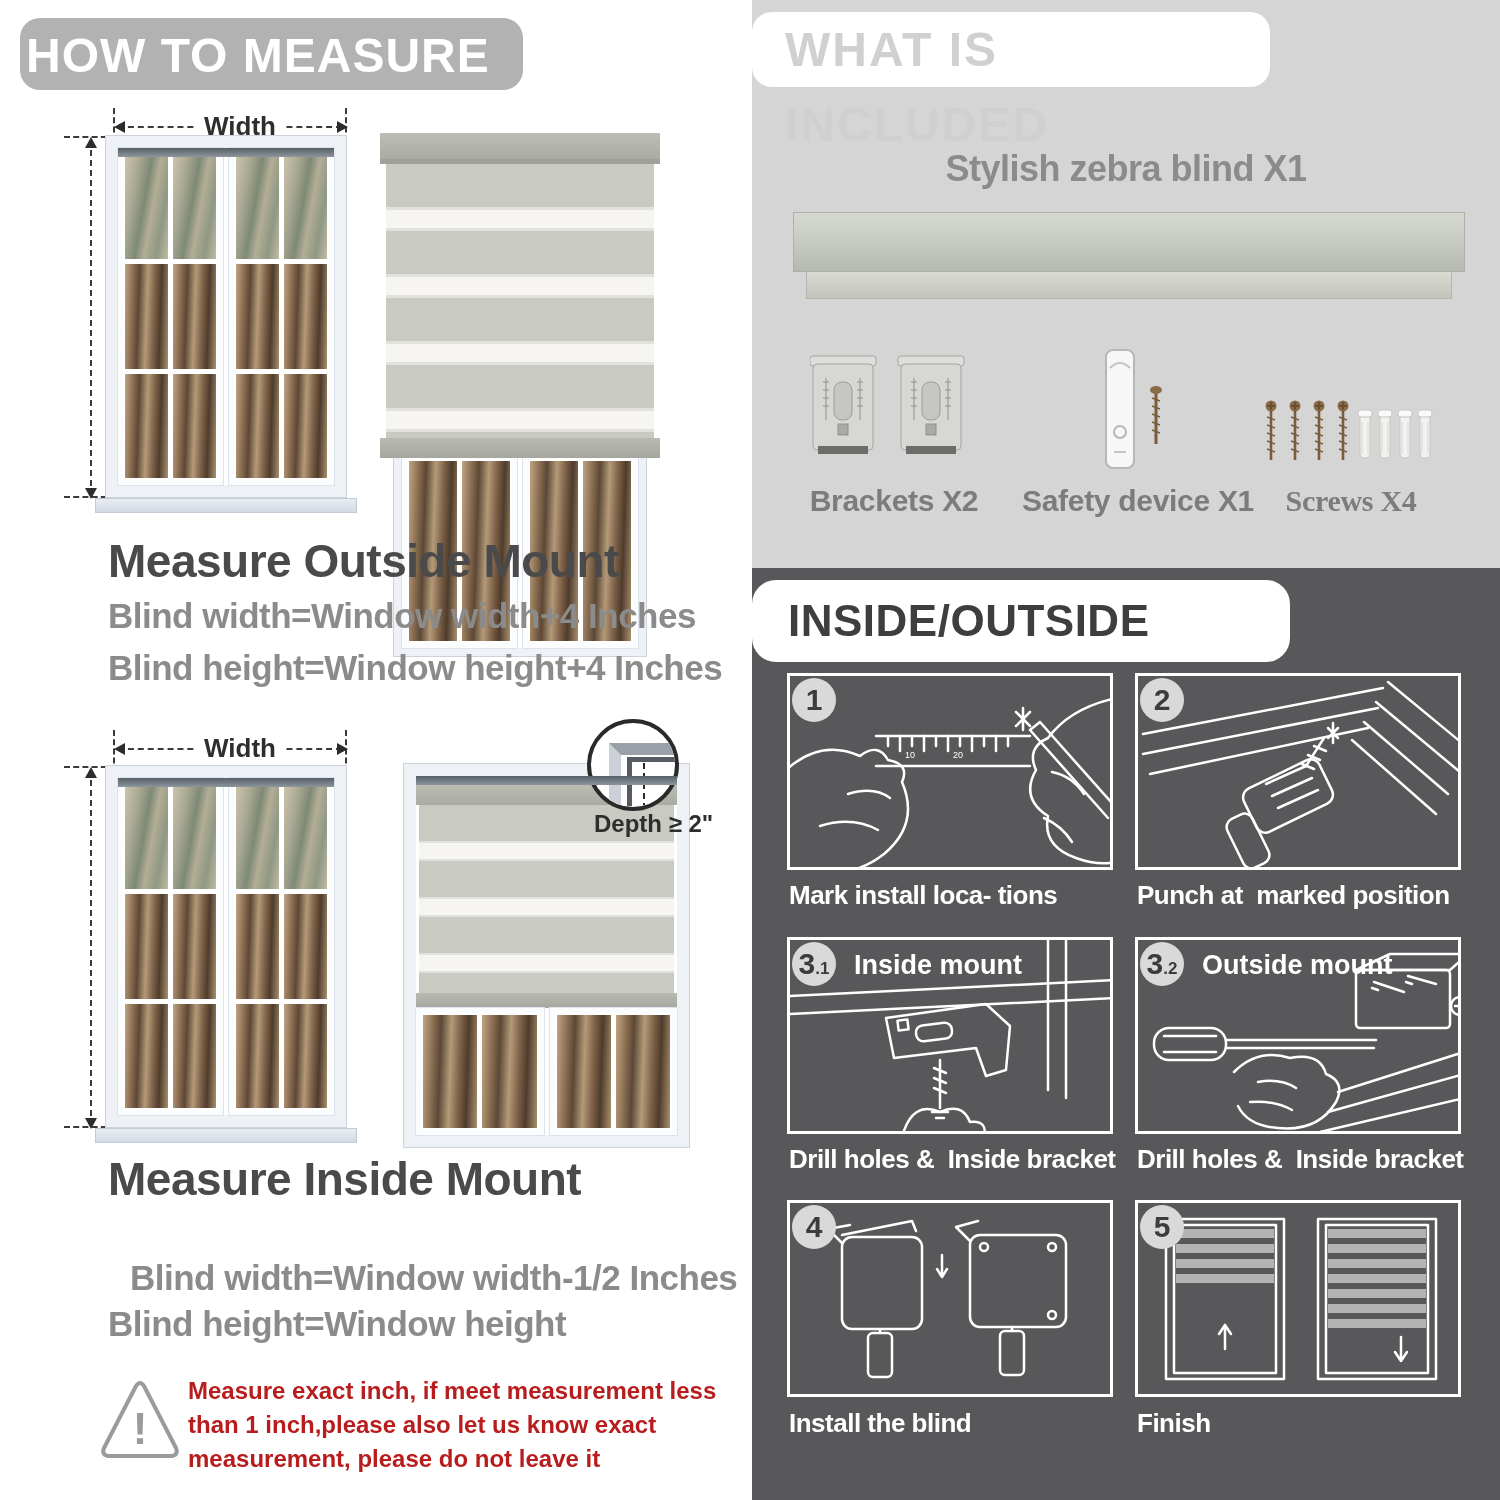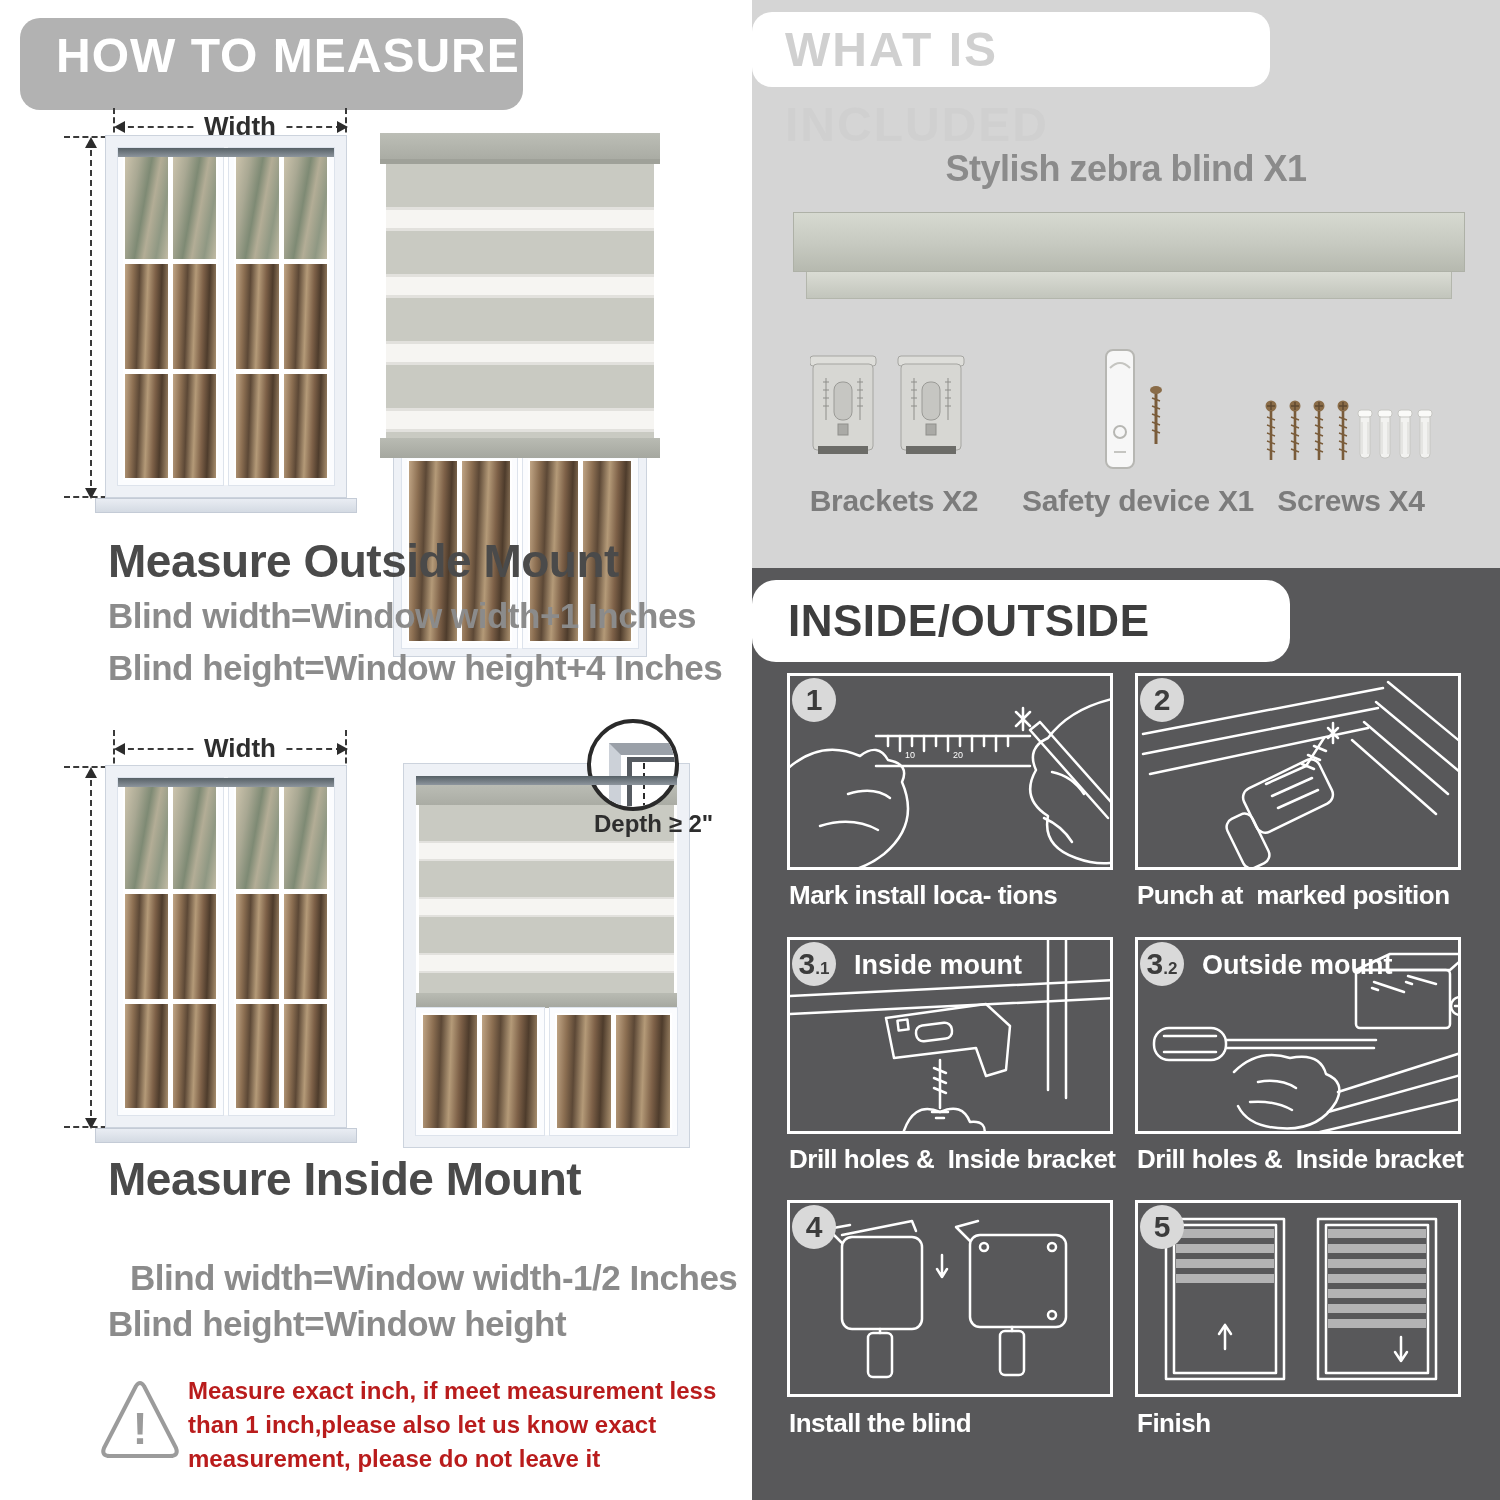--- a/index.html
+++ b/index.html
@@ -1,21 +1,21 @@
 <!DOCTYPE html>
 <html><head>
 <meta charset="utf-8">
 <style>
   html,body{margin:0;padding:0;background:#ffffff;}
   #stage{position:relative;width:1500px;height:1500px;background:#ffffff;overflow:hidden;
          font-family:"Liberation Sans","DejaVu Sans",sans-serif;}
   .abs{position:absolute;}
   
-  .hdr-left{left:20px;top:18px;width:503px;height:92px;background:#b2b2b2;border-radius:20px;
-            color:#ffffff;font-size:48px;font-weight:bold;line-height:76px;padding-left:36px;
+  .hdr-left{left:20px;top:18px;width:503px;height:72px;background:#b2b2b2;border-radius:20px;
+            color:#ffffff;font-size:48px;font-weight:bold;line-height:76px;padding-left:6px;
             letter-spacing:1px;box-sizing:border-box;}
   .panel-incl{left:752px;top:0;width:748px;height:568px;background:#d5d5d5;}
   .hdr-incl{left:0px;top:12px;width:518px;height:75px;background:#ffffff;border-radius:20px;
             color:#d0d0d0;font-size:48px;font-weight:bold;line-height:75px;padding-left:33px;
             letter-spacing:2px;box-sizing:border-box;}
   .panel-mount{left:752px;top:568px;width:748px;height:932px;background:#58585a;}
   .hdr-mount{left:0px;top:12px;width:538px;height:82px;background:#ffffff;border-radius:24px;
              color:#3e3e3e;font-size:44px;font-weight:bold;line-height:82px;padding-left:36px;
              letter-spacing:.5px;box-sizing:border-box;}
   
@@ -125,21 +125,21 @@
       </div>
     </div>
 
     <div class="abs headrail" style="left:0;top:0;width:280px;height:26px;"></div>
     <div class="abs" style="left:0;top:26px;width:280px;height:5px;background:#9fa199;"></div>
     <div class="abs fabric" style="left:6px;top:31px;width:268px;height:274px;"></div>
     <div class="abs botrail" style="left:0;top:305px;width:280px;height:20px;"></div>
   </div>
 
   <div class="abs h1" style="left:108px;top:534px;">Measure Outside Mount</div>
-  <div class="abs ln" style="left:108px;top:596px;">Blind width=Window width+1 Inches</div>
+  <div class="abs ln" style="left:108px;top:596px;">Blind width=Window width+4 Inches</div>
   <div class="abs ln" style="left:108px;top:648px;">Blind height=Window height+4 Inches</div>
 
   <div class="abs dash-v" style="left:113px;top:730px;height:52px;"></div>
   <div class="abs dash-v" style="left:345px;top:730px;height:52px;"></div>
   <div class="abs dash-h" style="left:118px;top:748px;width:224px;"></div>
   <div class="abs arr l" style="left:114px;top:743px;"></div>
   <div class="abs arr r" style="left:337px;top:743px;"></div>
   <div class="abs meas-lbl" style="left:196px;top:733px;">Width</div>
 
   <div class="abs dash-h" style="left:64px;top:766px;width:52px;"></div>
@@ -271,21 +271,21 @@
           <use href="#scr" x="72" y="2"></use>
         <use href="#anc" x="94" y="8"></use>
           <use href="#anc" x="114" y="8"></use>
           <use href="#anc" x="134" y="8"></use>
           <use href="#anc" x="154" y="8"></use>
       </svg>
     </div>
 
     <div class="abs item-lbl" style="left:36px;top:484px;width:212px;">Brackets X2</div>
     <div class="abs item-lbl" style="left:266px;top:484px;width:240px;">Safety device X1</div>
-    <div class="abs item-lbl" style="left:516px;top:484px;width:166px;">Screws X4</div>
+    <div class="abs item-lbl" style="left:516px;top:484px;width:166px;font-family:Liberation Serif, serif;">Screws X4</div>
   </div>
 
   <div class="abs panel-mount">
     <div class="abs hdr-mount">INSIDE/OUTSIDE MOUNT</div>
 
     <div class="step-frame" style="left:35px;top:105px;">
       <div class="badge">
         <span>1</span>
           <span class="sub"></span>
       </div>

